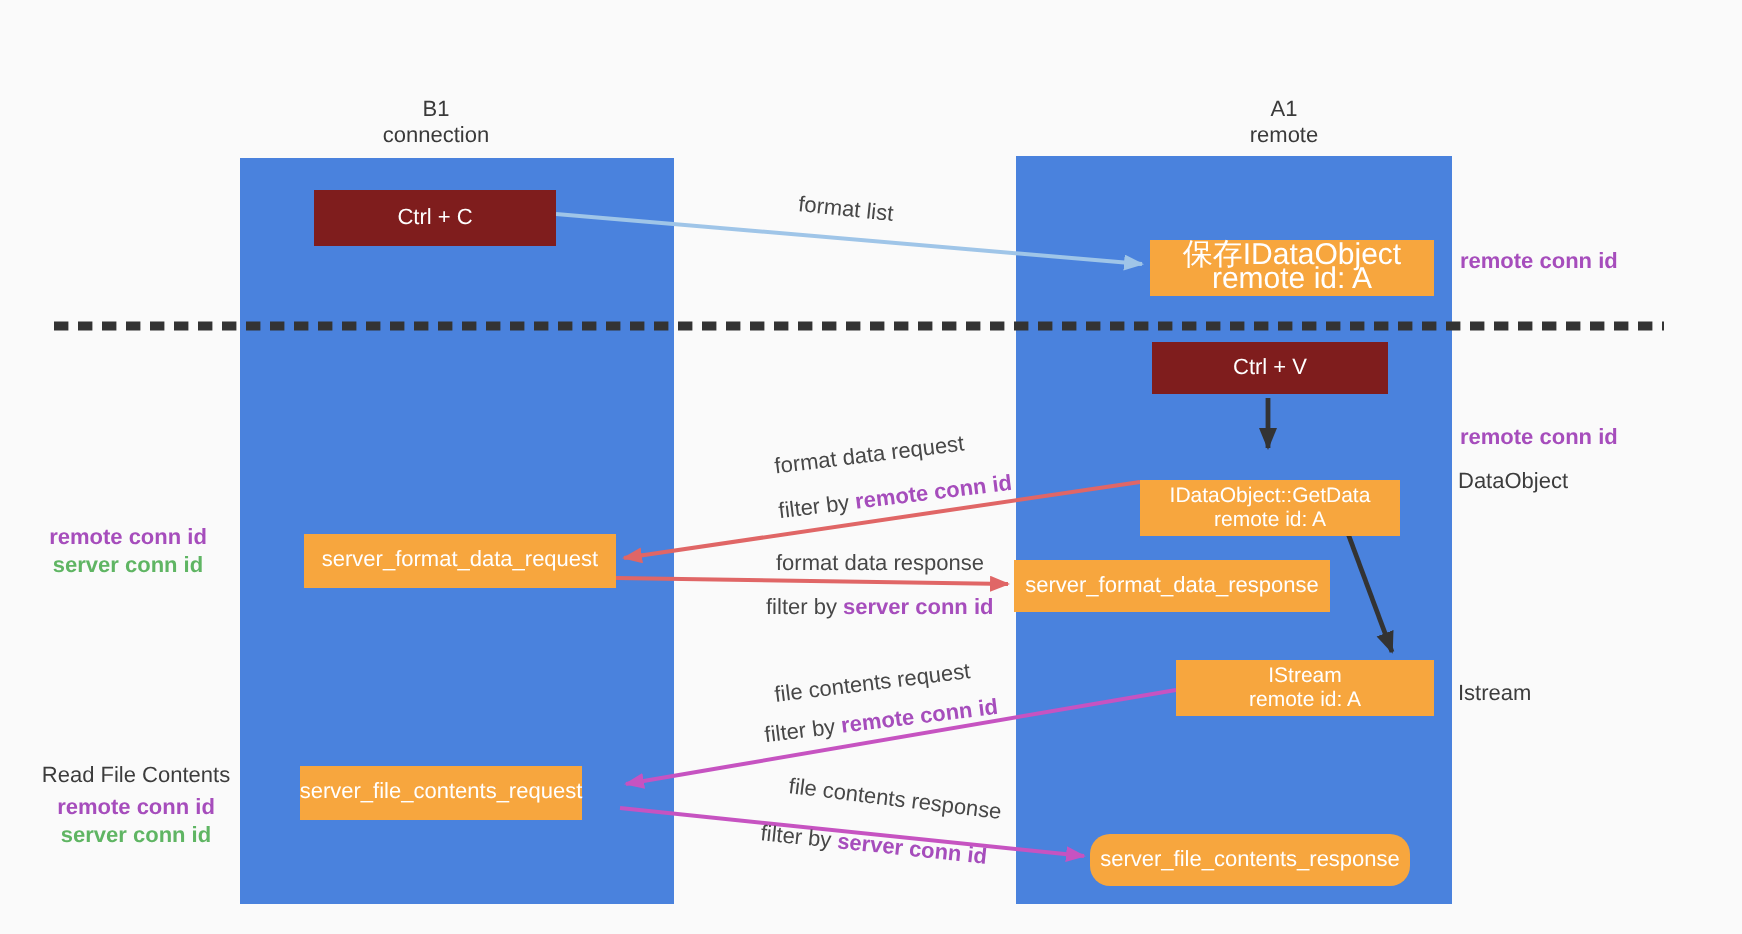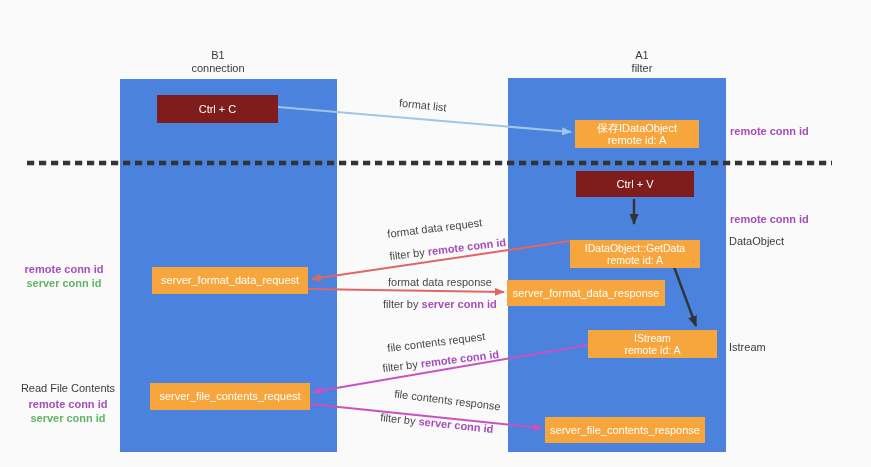--- a/index.html
+++ b/index.html
@@ -50,21 +50,21 @@
 
 <div class="canvas">
 
 
   <div class="abs col-header" style="left:163px;">
     <div>B1</div>
     <div>connection</div>
   </div>
   <div class="abs col-header" style="left:587px;">
     <div>A1</div>
-    <div>filter</div>
+    <div>remote</div>
   </div>
 
   <div class="abs column col-left"></div>
   <div class="abs column col-right"></div>
 
   <svg class="arrows" width="871" height="467" viewBox="0 0 871 467">
     <defs>
       <marker id="ah-blue" markerUnits="userSpaceOnUse" markerWidth="11" markerHeight="9" refX="9" refY="4" orient="auto">
         <path d="M0,0 L10,4 L0,8 Z" fill="#9fc5e8"></path>
       </marker>
@@ -93,21 +93,21 @@
 
     <line x1="588" y1="345" x2="313" y2="392" stroke="#c653c1" stroke-width="2" marker-end="url(#ah-mag)"></line>
 
     <line x1="310" y1="404" x2="542" y2="428" stroke="#c653c1" stroke-width="2" marker-end="url(#ah-mag)"></line>
   </svg>
 
   <div class="abs box green" style="left:157px;top:95px;width:121px;height:28px;">
     <div class="l">Ctrl + C</div>
   </div>
 
-  <div class="abs box orange" style="left:575px;top:120px;width:124px;height:28px;font-size:11px;line-height:12.5px;">
+  <div class="abs box orange" style="left:575px;top:120px;width:142px;height:28px;font-size:15px;line-height:12.5px;">
     <div class="l">保存IDataObject</div>
     <div class="l">remote id: A</div>
   </div>
 
   <div class="abs box green" style="left:576px;top:171px;width:118px;height:26px;">
     <div class="l">Ctrl + V</div>
   </div>
 
   <div class="abs box orange" style="left:570px;top:228px;width:130px;height:28px;font-size:10.5px;line-height:12.5px;margin-top:12px;">
     <div class="l">IDataObject::GetData</div>
@@ -120,25 +120,25 @@
 
   <div class="abs box orange" style="left:507px;top:280px;width:158px;height:26px;">
     <div class="l">server_format_data_response</div>
   </div>
 
   <div class="abs box orange" style="left:588px;top:330px;width:129px;height:28px;font-size:10.5px;line-height:12.5px;">
     <div class="l">IStream</div>
     <div class="l">remote id: A</div>
   </div>
 
-  <div class="abs box orange" style="left:150px;top:383px;width:160px;height:27px;">
+  <div class="abs box orange" style="left:150px;top:383px;width:141px;height:27px;">
     <div class="l">server_file_contents_request</div>
   </div>
 
-  <div class="abs box orange" style="left:545px;top:417px;width:160px;height:26px;">
+  <div class="abs box orange" style="left:545px;top:417px;width:160px;height:26px;border-radius:10px;">
     <div class="l">server_file_contents_response</div>
   </div>
 
   <div class="abs note purple" style="left:730px;top:124px;">remote conn id</div>
   <div class="abs note purple" style="left:730px;top:212px;">remote conn id</div>
   <div class="abs note dark" style="left:729px;top:234px;">DataObject</div>
   <div class="abs note dark" style="left:729px;top:340px;">Istream</div>
   <div class="abs note dark" style="left:733px;top:422px;margin-top:48px;">Write File Contents</div>
 
   <div class="abs note-block" style="left:16px;top:262px;width:96px;">

